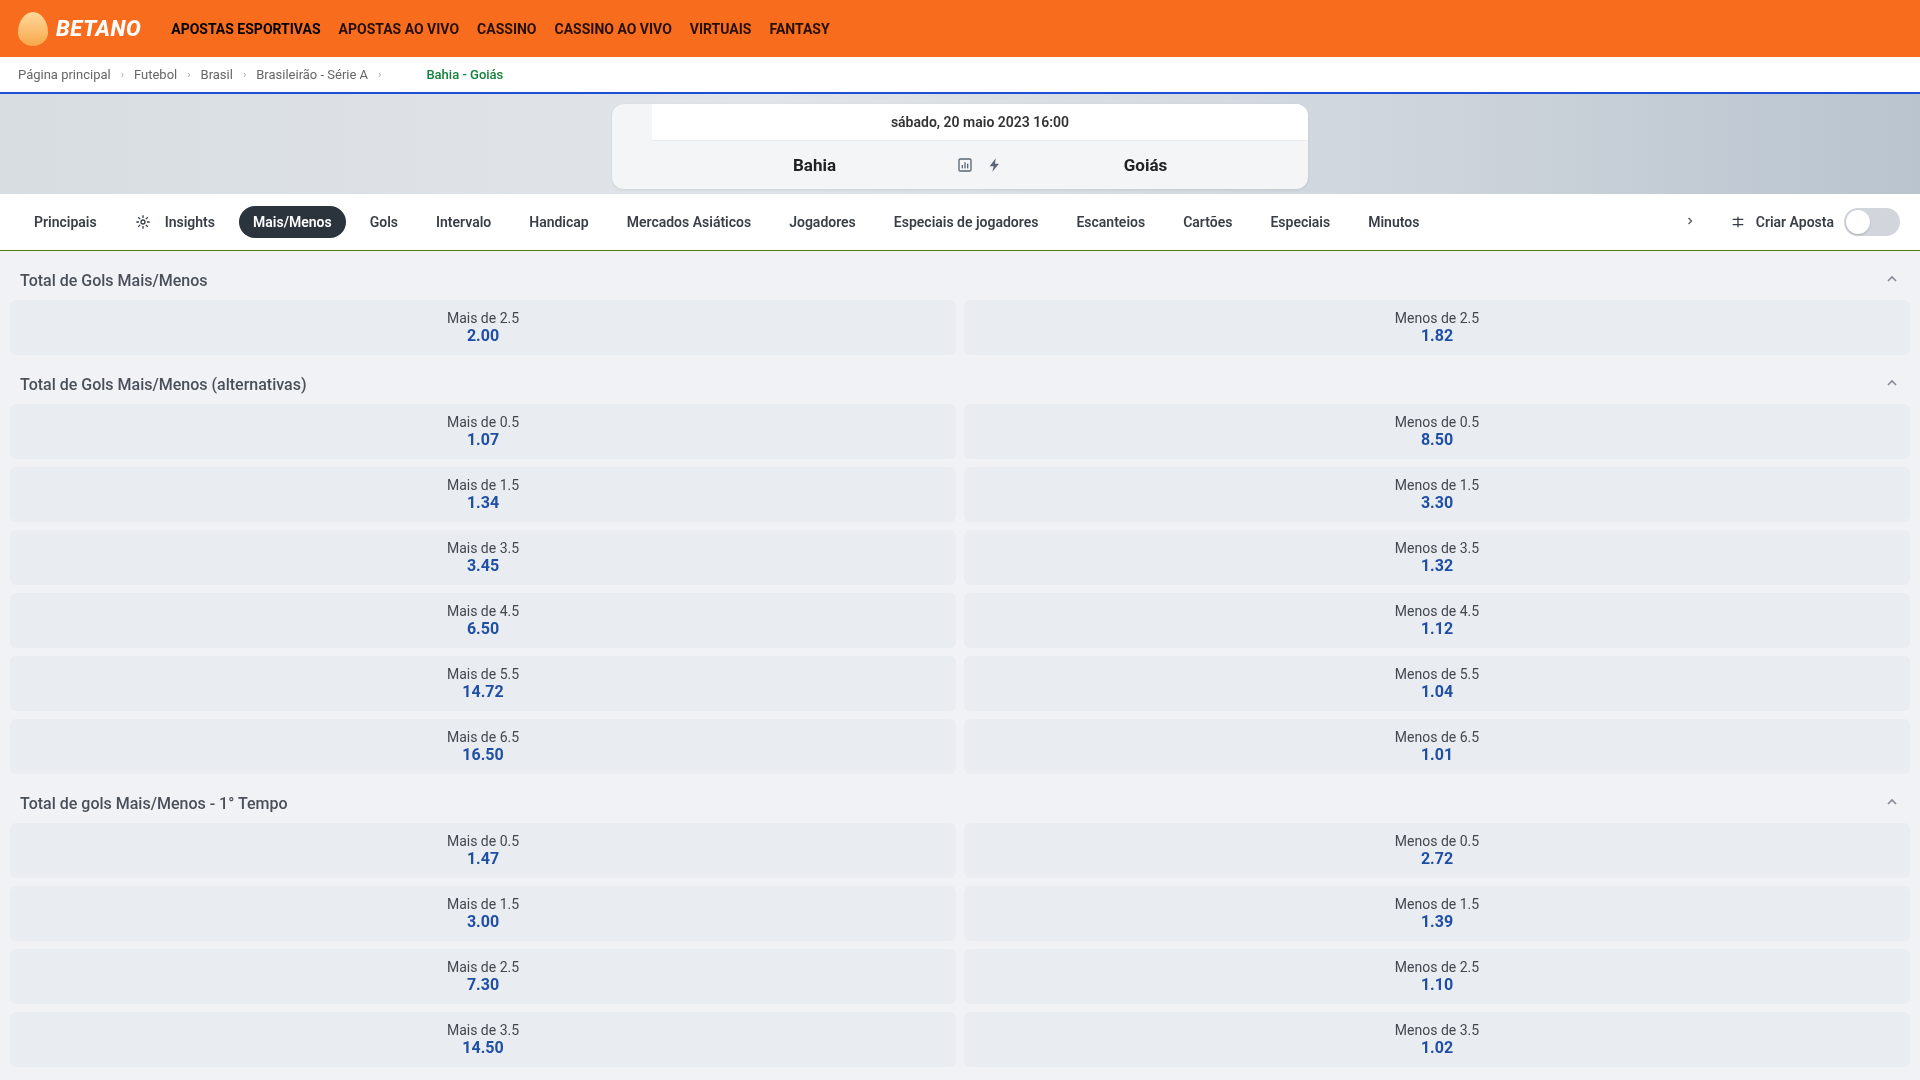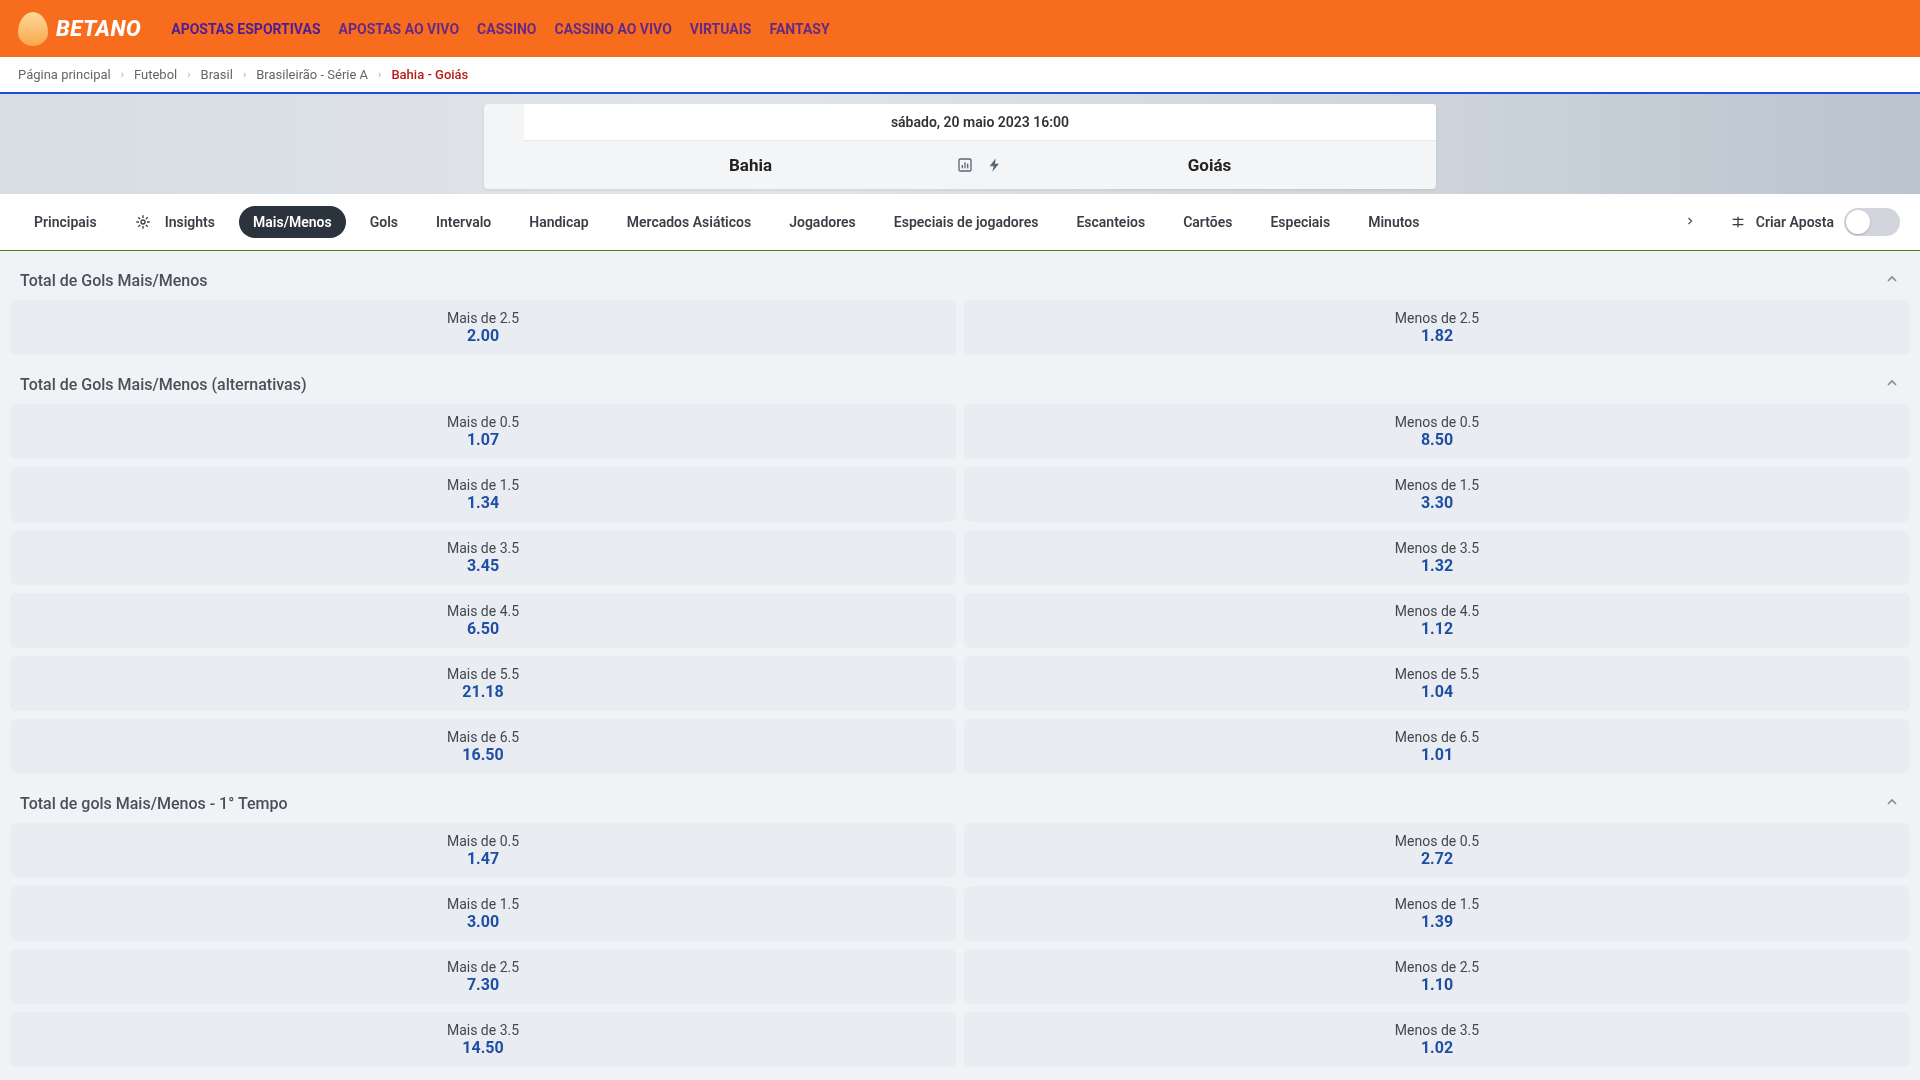--- a/index.html
+++ b/index.html
@@ -3,30 +3,30 @@
 <meta charset="utf-8">
 <style>
 * { margin: 0; padding: 0; box-sizing: border-box; }
 body { font-family: -apple-system, BlinkMacSystemFont, "Segoe UI", Roboto, Arial, sans-serif; background: #f0f2f5; color: #333; font-size: 14px; }
 
 .header { background: #f86c1d; height: 57px; display: flex; align-items: center; padding: 0 18px; }
 .logo { display: flex; align-items: center; gap: 8px; margin-right: 30px; }
 .logo-shield { width: 30px; height: 34px; background: linear-gradient(180deg, #ffd89b 0%, #f8a84a 100%); border-radius: 50% 50% 50% 50% / 60% 60% 40% 40%; position: relative; }
 .logo-text { color: #fff; font-weight: 800; font-style: italic; font-size: 22px; letter-spacing: 0.5px; }
 .nav { display: flex; gap: 18px; }
-.nav-item { color: #4c1d95; text-decoration: none; font-weight: 700; font-size: 14px; opacity: 0.85; cursor: pointer; }
+.nav-item { color: #000000; text-decoration: none; font-weight: 700; font-size: 14px; opacity: 0.85; cursor: pointer; }
 .nav-item.active { opacity: 1; }
 
 .breadcrumb { background: #fff; padding: 10px 18px; display: flex; align-items: center; gap: 10px; font-size: 13px; color: #666; border-bottom: 2px solid #1d4ed8; }
 .breadcrumb a { color: #666; text-decoration: none; cursor: pointer; }
 .breadcrumb .chev { color: #aaa; font-size: 11px; }
-.breadcrumb .current { color: #b91c1c; font-weight: 500; }
+.breadcrumb .current { color: #15803d; font-weight: 500; margin-left: 35px; }
 
 .hero { background: linear-gradient(90deg, #d8dde2 0%, #e1e5e9 40%, #cdd4db 75%, #b9c4cf 100%); height: 100px; display: flex; justify-content: center; align-items: flex-start; padding-top: 10px; }
-.match-card { width: 952px; background: #f3f5f7; border-radius: 4px; overflow: hidden; box-shadow: 0 1px 3px rgba(0,0,0,0.08); padding-left: 40px; }
+.match-card { width: 696px; background: #f3f5f7; border-radius: 12px; overflow: hidden; box-shadow: 0 1px 3px rgba(0,0,0,0.08); padding-left: 40px; }
 .match-date { background: #fff; text-align: center; padding: 10px; font-weight: 600; font-size: 14px; color: #333; border-bottom: 1px solid #e8eaed; }
 .match-teams { display: flex; align-items: center; justify-content: center; padding: 14px 20px; position: relative; }
 .team { flex: 1; text-align: center; font-weight: 700; font-size: 17px; color: #222; }
 .match-icons { display: flex; gap: 14px; align-items: center; }
 .micon { width: 16px; height: 16px; color: #5a6776; }
 
 .tabs-bar { background: #fff; display: flex; align-items: center; padding: 12px 20px; border-bottom: 1px solid #4d7c0f; position: relative; }
 .tabs { display: flex; gap: 10px; align-items: center; flex: 1; overflow: hidden; }
 .tab { padding: 8px 14px; font-weight: 600; font-size: 14px; color: #3a3f47; cursor: pointer; border-radius: 18px; white-space: nowrap; }
 .tab.active { background: #2b333d; color: #fff; }
@@ -189,21 +189,21 @@
         <div class="cell">
           <span class="cell-label">Mais de 4.5</span>
           <span class="cell-odd">6.50</span>
         </div>
         <div class="cell">
           <span class="cell-label">Menos de 4.5</span>
           <span class="cell-odd">1.12</span>
         </div>
         <div class="cell">
           <span class="cell-label">Mais de 5.5</span>
-          <span class="cell-odd">21.18</span>
+          <span class="cell-odd">14.72</span>
         </div>
         <div class="cell">
           <span class="cell-label">Menos de 5.5</span>
           <span class="cell-odd">1.04</span>
         </div>
         <div class="cell">
           <span class="cell-label">Mais de 6.5</span>
           <span class="cell-odd">16.50</span>
         </div>
         <div class="cell">

